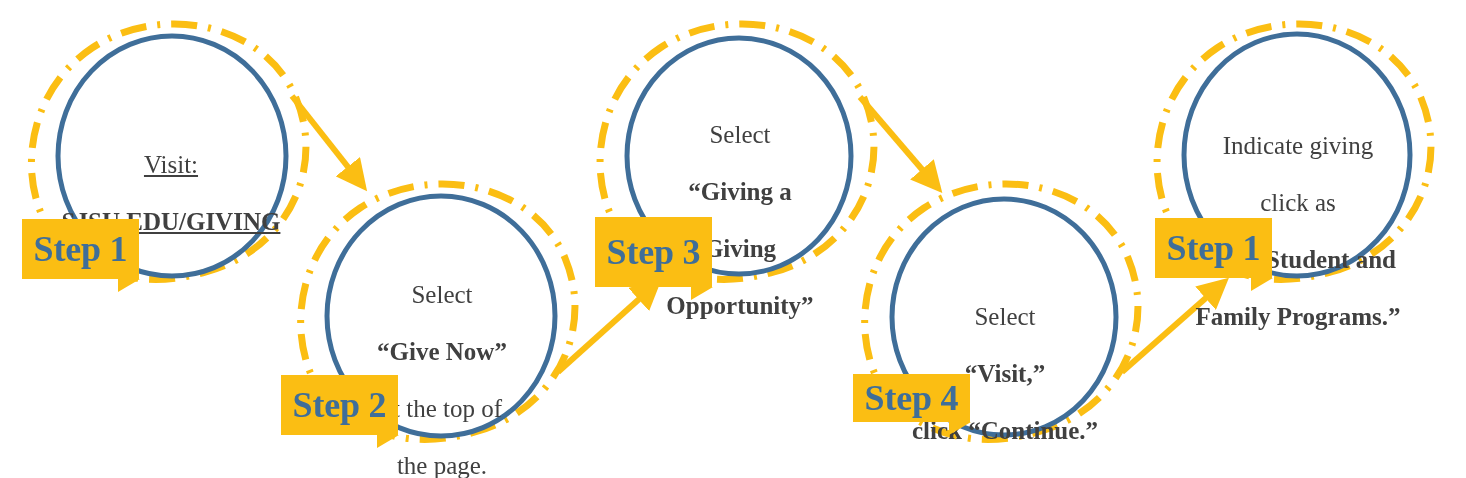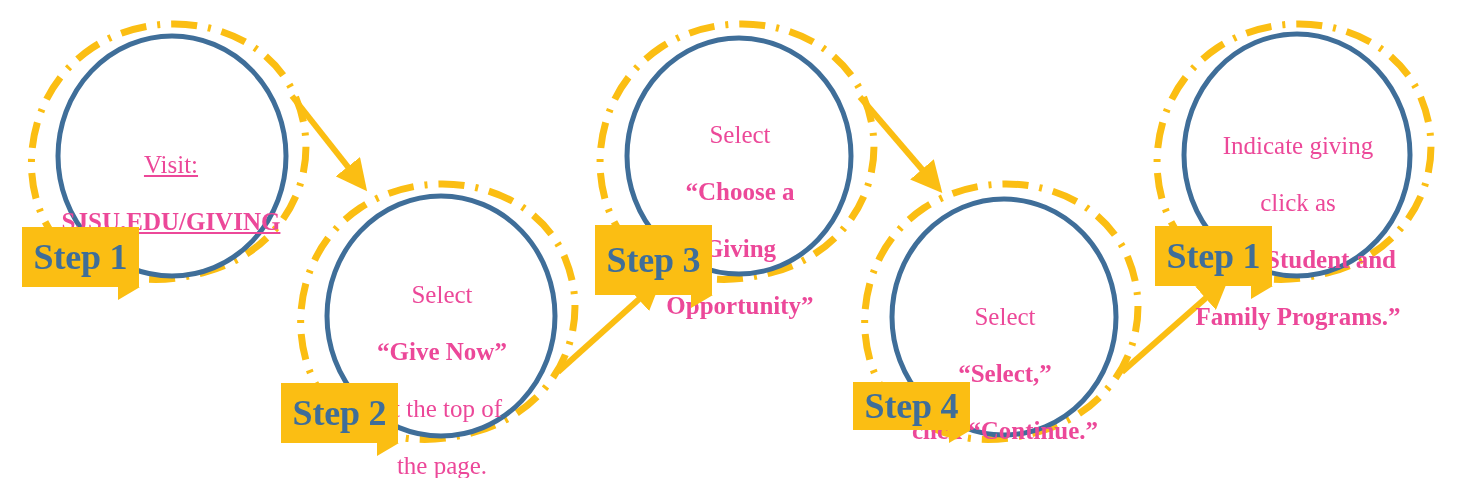--- a/index.html
+++ b/index.html
@@ -13,36 +13,35 @@
     width:1466px;height:478px;
     background:#ffffff;
   }
   #flow-svg{
     position:absolute;left:0;top:0;
     width:1466px;height:478px;
   }
   .circle-text{
     position:absolute;
     text-align:center;
-    color:#ec4899;
+    color:#404040;
     line-height:1.14;
     white-space:pre-line;
     z-index:4;
     pointer-events:none;
   }
   .ct-line{display:block;}
   .ct-line.bold{font-weight:bold;}
   .step-box{
     position:absolute;
     background:#FBBE13;
     z-index:6;
     display:flex;
     align-items:center;
     justify-content:center;
-    margin-top:8px;
   }
   .step-box .tail{
     position:absolute;
     right:-1px;
     bottom:-13px;
     width:0;height:0;
     border-left:22px solid #FBBE13;
     border-bottom:13px solid transparent;
   }
   .step-label{
@@ -122,28 +121,28 @@
 
   <div class="circle-text" style="left:311px;top:252px;width:262px;font-size:25px;">
     <span class="ct-line">Select</span>
     <span class="ct-line bold">“Give Now”</span>
     <span class="ct-line">at the top of</span>
     <span class="ct-line">the page.</span>
   </div>
 
   <div class="circle-text" style="left:609px;top:92px;width:262px;font-size:25px;">
     <span class="ct-line">Select</span>
-    <span class="ct-line bold">“Choose a</span>
+    <span class="ct-line bold">“Giving a</span>
     <span class="ct-line bold">Giving</span>
     <span class="ct-line bold">Opportunity”</span>
   </div>
 
   <div class="circle-text" style="left:874px;top:274px;width:262px;font-size:25px;">
     <span class="ct-line">Select</span>
-    <span class="ct-line bold">“Select,”</span>
+    <span class="ct-line bold">“Visit,”</span>
     <span class="ct-line bold">click “Continue.”</span>
   </div>
 
   <div class="circle-text" style="left:1167px;top:103px;width:262px;font-size:25px;">
     <span class="ct-line">Indicate giving</span>
     <span class="ct-line">click as</span>
     <span class="ct-line bold">“New Student and</span>
     <span class="ct-line bold">Family Programs.”</span>
   </div>
 

